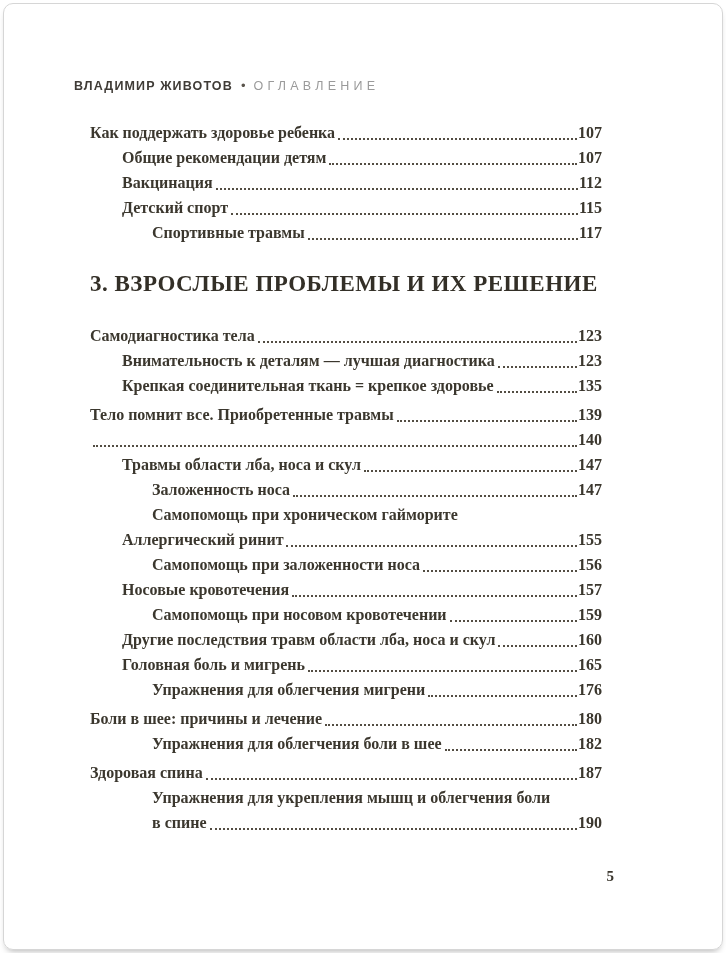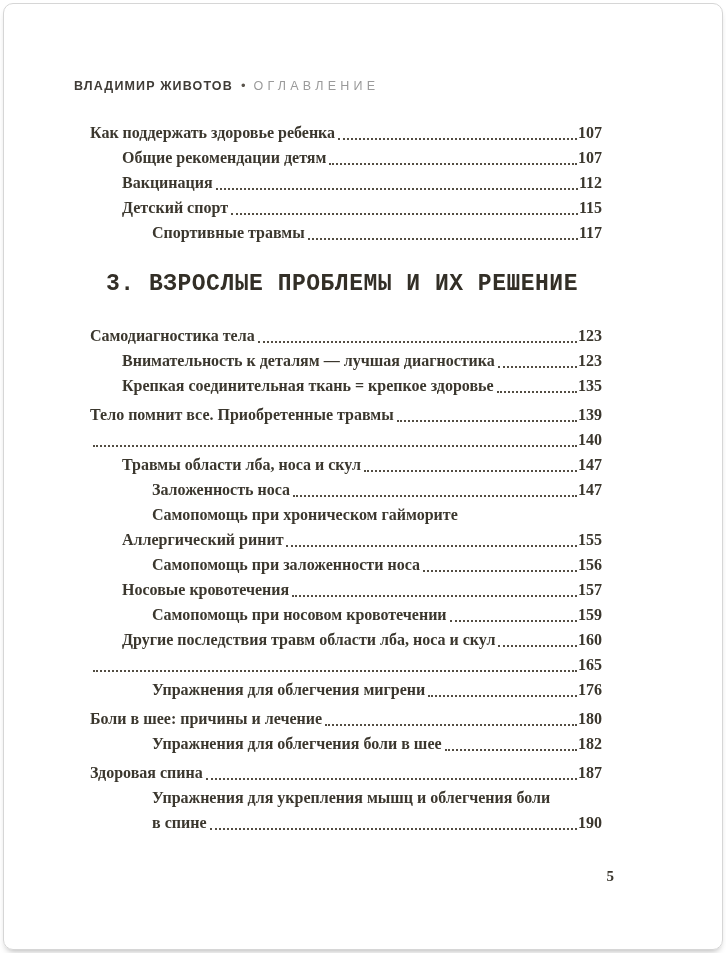--- a/index.html
+++ b/index.html
@@ -52,24 +52,24 @@
     border-bottom:2px dotted #534d43;
     margin:0 1px 5px 3px;
     min-width:8px;
   }
   .row .p{white-space:nowrap;}
   .row.nopage .leader{border-bottom:none;}
   .lvl2 .t{padding-left:32px;}
   .lvl3 .t{padding-left:62px;}
   .gap{margin-top:4px;}
   .section-heading{
-    margin:24px 0 24px 16px;
+    margin:24px 0 24px 0;
     font-size:23px;line-height:30px;
     font-weight:700;letter-spacing:0.5px;
-    color:#332f27;white-space:nowrap;font-family:Liberation Mono, monospace;
+    color:#332f27;white-space:nowrap;
   }
   
   .folio{
     position:absolute;top:868px;right:112px;
     font-size:15px;font-weight:700;color:#3b372e;
   }
 </style>
 </head>
 <body>
 
@@ -171,20 +171,21 @@
       <span class="t">Самопомощь при носовом кровотечении</span>
       <span class="leader"></span>
       <span class="p">159</span>
     </div>
     <div class="row lvl2">
       <span class="t">Другие последствия травм области лба, носа и скул</span>
       <span class="leader"></span>
       <span class="p">160</span>
     </div>
     <div class="row lvl2">
+      <span class="t">Головная боль и мигрень</span>
       <span class="leader"></span>
       <span class="p">165</span>
     </div>
     <div class="row lvl3">
       <span class="t">Упражнения для облегчения мигрени</span>
       <span class="leader"></span>
       <span class="p">176</span>
     </div>
 
     <div class="row lvl1 gap">

